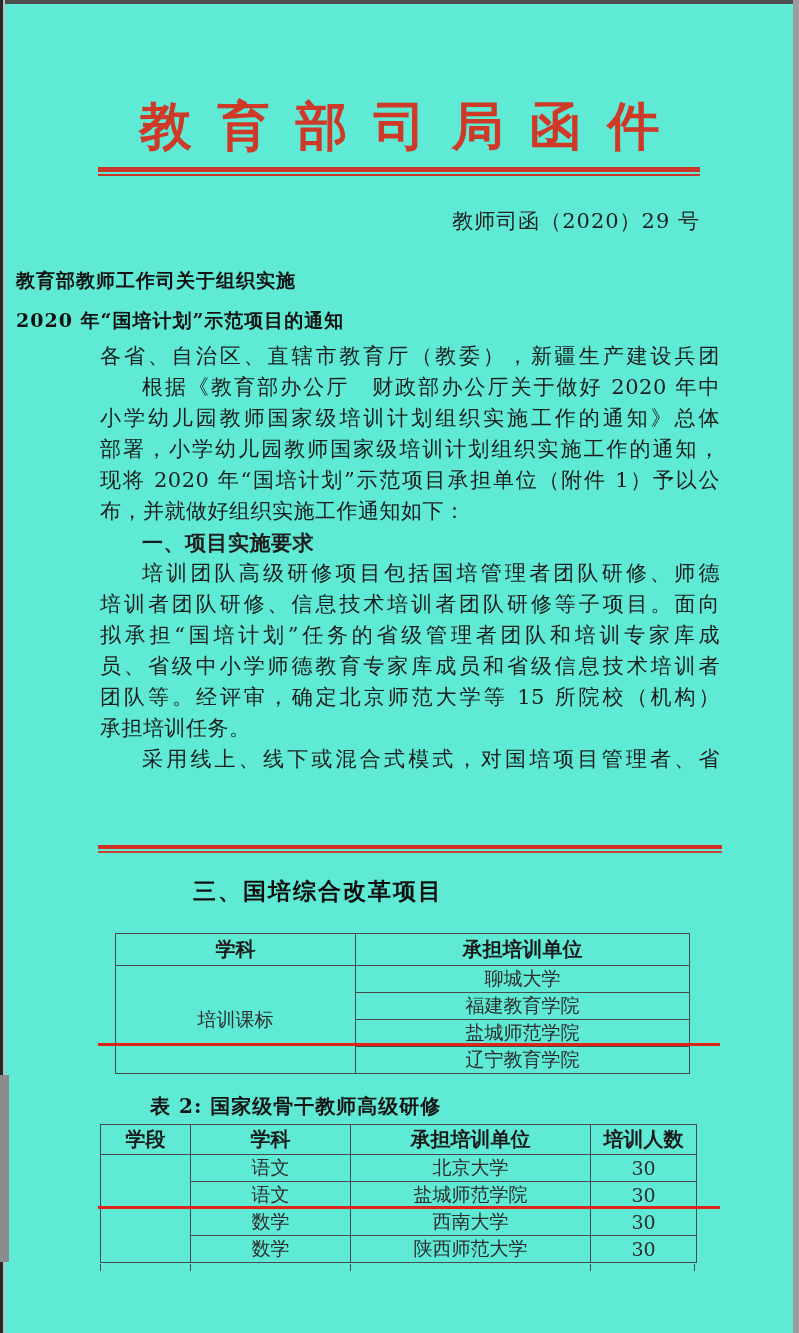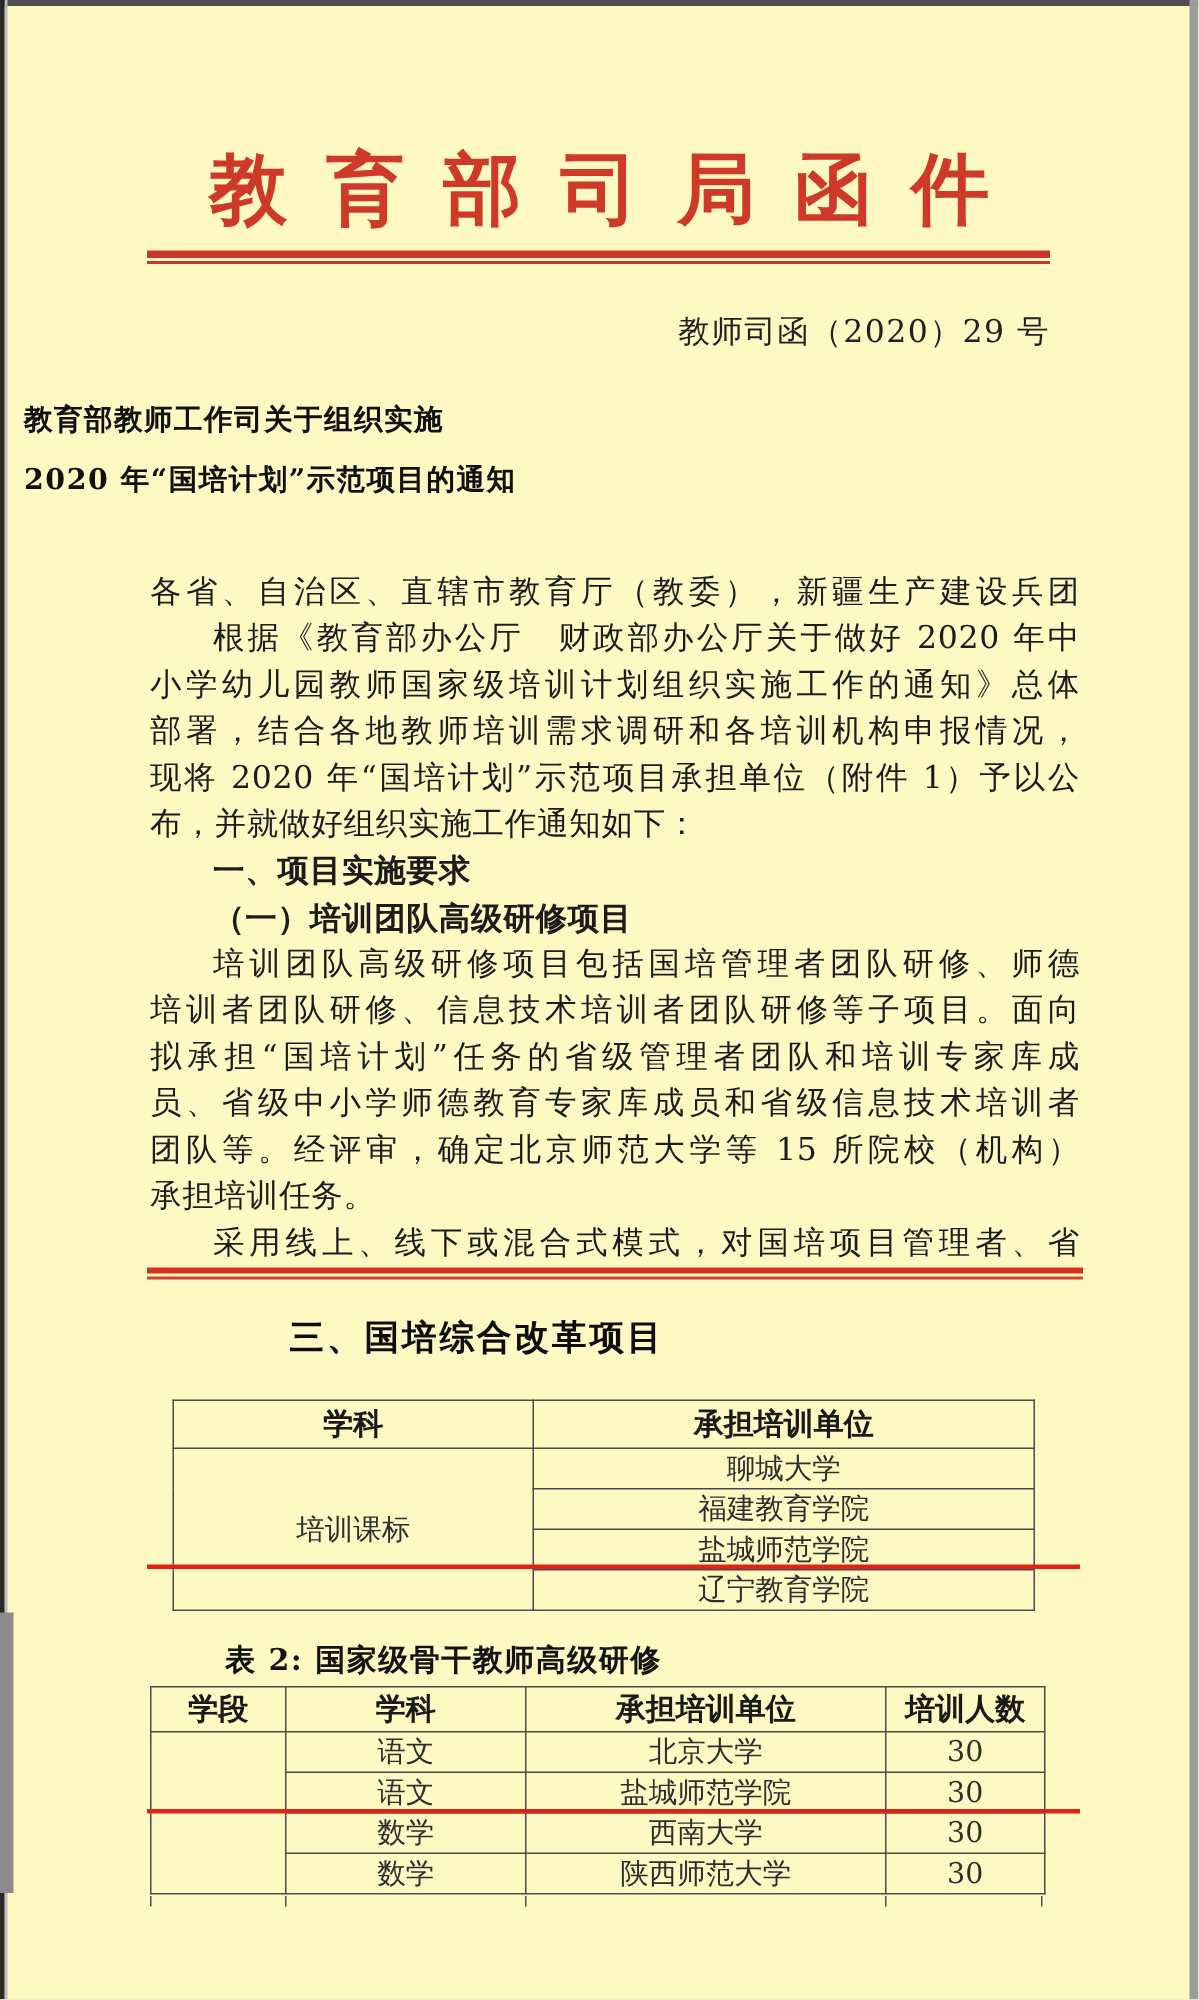--- a/index.html
+++ b/index.html
@@ -1,19 +1,19 @@
 <!DOCTYPE html>
 <html><head>
 <meta charset="utf-8">
 <style>
   html,body{margin:0;padding:0;background:#e9e9e9;}
   .page{
     position:relative;
     width:799px;height:1333px;
-    background:#fef9c3;
+    background:#5eead4;
     overflow:hidden;
     font-family:"DejaVu Serif","Liberation Serif",serif;
     color:#1d1d1d;
     margin:0 auto;
   }
   
   .edge-top{position:absolute;top:0;left:0;width:799px;height:4px;background:#4f4f4f;}
   .edge-left{position:absolute;top:0;left:0;width:3px;height:1333px;background:#282828;}
   .edge-left-soft{position:absolute;top:0;left:3px;width:2px;height:1333px;background:#bdbdbd;}
   .edge-right{position:absolute;top:0;right:0;width:6px;height:1333px;background:#9c9c9c;}
@@ -34,21 +34,21 @@
     font-size:21px;color:#222;letter-spacing:1px;white-space:nowrap;margin-left:44px;
   }
   
   .notice-title{
     position:absolute;top:260px;left:16px;width:100%;
     text-align:left;font-weight:bold;font-size:19px;
     line-height:40px;letter-spacing:1px;color:#111;
   }
   
   .body-text{
-    position:absolute;top:379px;left:100px;width:620px;
+    position:absolute;top:341px;left:100px;width:620px;
     font-size:21px;color:#1c1c1c;
   }
   .line{
     height:31px;line-height:31px;
     text-align:justify;white-space:nowrap;
     letter-spacing:0.5px;
   }
   .line.fill{white-space:normal;text-align-last:justify;height:31px;overflow:hidden;}
   .line.indent{padding-left:42px;}
   .line.hei{font-family:"Liberation Sans","DejaVu Sans",sans-serif;font-weight:bold;}
@@ -106,25 +106,24 @@
 
   <div class="notice-title">
     <div>教育部教师工作司关于组织实施</div>
     <div>2020 年“国培计划”示范项目的通知</div>
   </div>
 
   <div class="body-text">
     <div class="line fill">各省、自治区、直辖市教育厅（教委），新疆生产建设兵团</div>
     <div class="line fill indent">根据《教育部办公厅　财政部办公厅关于做好 2020 年中</div>
     <div class="line fill">小学幼儿园教师国家级培训计划组织实施工作的通知》总体</div>
-    <div class="line fill">部署，结合各地教师培训需求调研和各培训机构申报情况，</div>
+    <div class="line fill">部署，小学幼儿园教师国家级培训计划组织实施工作的通知，</div>
     <div class="line fill">现将 2020 年“国培计划”示范项目承担单位（附件 1）予以公</div>
     <div class="line">布，并就做好组织实施工作通知如下：</div>
     <div class="line hei indent">一、项目实施要求</div>
-    <div class="line kai indent">（一）培训团队高级研修项目</div>
     <div class="line fill indent">培训团队高级研修项目包括国培管理者团队研修、师德</div>
     <div class="line fill">培训者团队研修、信息技术培训者团队研修等子项目。面向</div>
     <div class="line fill">拟承担“国培计划”任务的省级管理者团队和培训专家库成</div>
     <div class="line fill">员、省级中小学师德教育专家库成员和省级信息技术培训者</div>
     <div class="line fill">团队等。经评审，确定北京师范大学等 15 所院校（机构）</div>
     <div class="line">承担培训任务。</div>
     <div class="line fill indent">采用线上、线下或混合式模式，对国培项目管理者、省</div>
   </div>
 
   <div class="page-sep">

